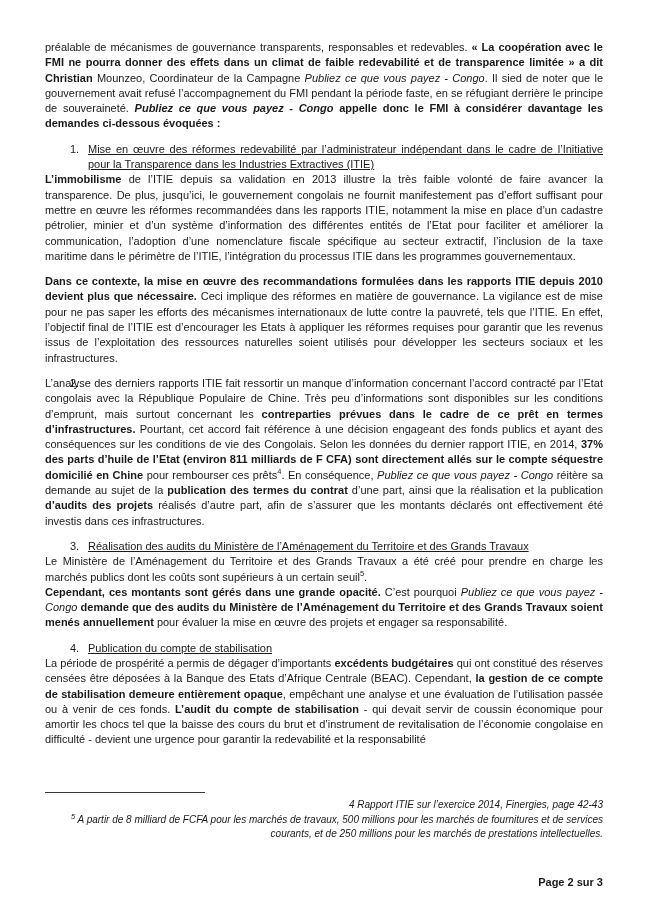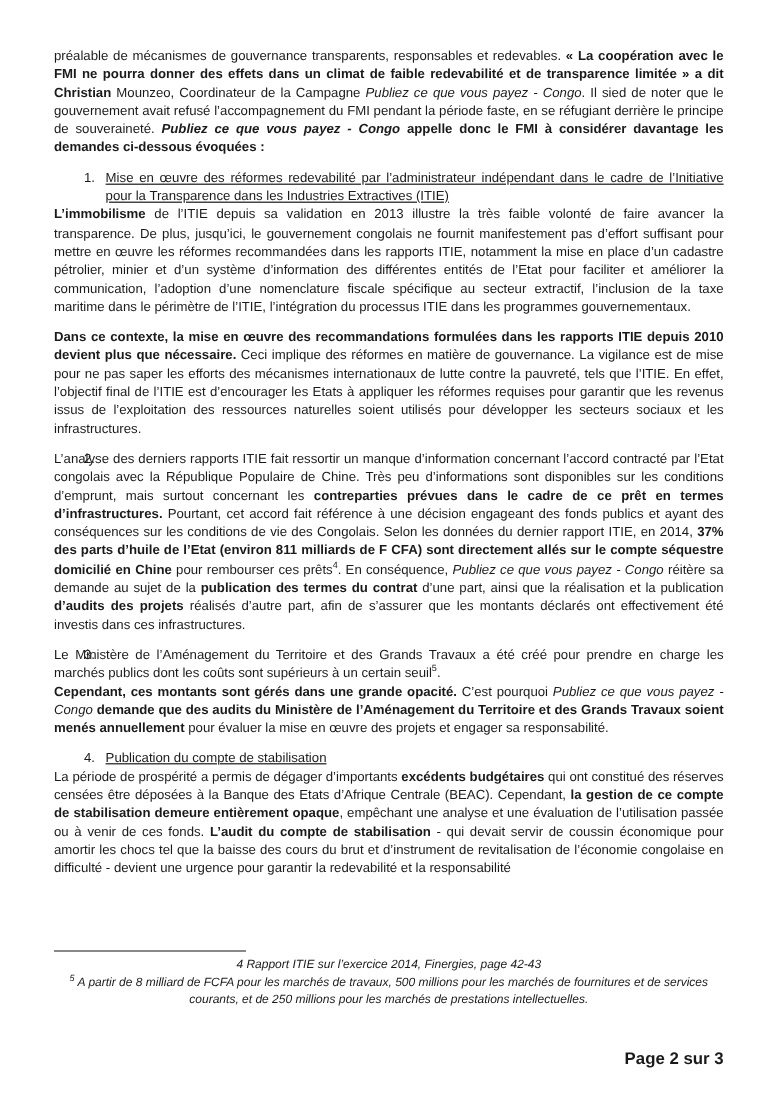--- a/index.html
+++ b/index.html
@@ -41,56 +41,56 @@
   .sup {
     font-size: 7.5px;
     vertical-align: super;
     line-height: 0;
   }
   .footnotes {
     position: absolute;
     top: 792px;
     left: 45px;
     width: 558px;
-    text-align: center;
+    text-align: right;
   }
   .fn-rule {
     width: 160px;
     height: 0;
     border-top: 1px solid #3a3a3a;
     margin: 0 0 5px 0;
   }
   .footnotes p {
     margin: 0;
     font-size: 10px;
     line-height: 14.5px;
     font-style: italic;
     color: #1a1a1a;
   }
   .page-footer {
     position: absolute;
     top: 875px;
     right: 42px;
-    font-size: 14px;
+    font-size: 11px;
     font-weight: bold;
     color: #1a1a1a;
   }
 </style>
 </head>
 <body>
 
 <div class="page">
   <div class="content" id="doc-body">
       <p class="para"><span>préalable de mécanismes de gouvernance transparents, responsables et redevables. </span><span class="b">« La coopération avec le FMI ne pourra donner des effets dans un climat de faible redevabilité et de transparence limitée » a dit Christian</span><span> Mounzeo, Coordinateur de la Campagne </span><span class="i">Publiez ce que vous payez - Congo</span><span>. Il sied de noter que le gouvernement avait refusé l’accompagnement du FMI pendant la période faste, en se réfugiant derrière le principe de souveraineté. </span><span class="bi">Publiez ce que vous payez - Congo</span><span class="b"> appelle donc le FMI à considérer davantage les demandes ci-dessous évoquées :</span></p>
       <p class="list-heading"><span class="num">1.</span><span class="ht">Mise en œuvre des réformes redevabilité par l’administrateur indépendant dans le cadre de l’Initiative pour la Transparence dans les Industries Extractives (ITIE)</span></p>
       <p class="para"><span class="b">L’immobilisme</span><span> de l’ITIE depuis sa validation en 2013 illustre la très faible volonté de faire avancer la transparence. De plus, jusqu’ici, le gouvernement congolais ne fournit manifestement pas d’effort suffisant pour mettre en œuvre les réformes recommandées dans les rapports ITIE, notamment la mise en place d’un cadastre pétrolier, minier et d’un système d’information des différentes entités de l’Etat pour faciliter et améliorer la communication, l’adoption d’une nomenclature fiscale spécifique au secteur extractif, l’inclusion de la taxe maritime dans le périmètre de l’ITIE, l’intégration du processus ITIE dans les programmes gouvernementaux.</span></p>
       <p class="para"><span class="b">Dans ce contexte, la mise en œuvre des recommandations formulées dans les rapports ITIE depuis 2010 devient plus que nécessaire.</span><span> Ceci implique des réformes en matière de gouvernance. La vigilance est de mise pour ne pas saper les efforts des mécanismes internationaux de lutte contre la pauvreté, tels que l’ITIE. En effet, l’objectif final de l’ITIE est d’encourager les Etats à appliquer les réformes requises pour garantir que les revenus issus de l’exploitation des ressources naturelles soient utilisés pour développer les secteurs sociaux et les infrastructures.</span></p>
       <p class="list-heading"><span class="num">2.</span></p>
       <p class="para"><span>L’analyse des derniers rapports ITIE fait ressortir un manque d’information concernant l’accord contracté par l’Etat congolais avec la République Populaire de Chine. Très peu d’informations sont disponibles sur les conditions d’emprunt, mais surtout concernant les </span><span class="b">contreparties prévues dans le cadre de ce prêt en termes d’infrastructures.</span><span> Pourtant, cet accord fait référence à une décision engageant des fonds publics et ayant des conséquences sur les conditions de vie des Congolais. Selon les données du dernier rapport ITIE, en 2014, </span><span class="b">37% des parts d’huile de l’Etat (environ 811 milliards de F CFA) sont directement allés sur le compte séquestre domicilié en Chine</span><span> pour rembourser ces prêts</span><span class="sup">4</span><span>. En conséquence, </span><span class="i">Publiez ce que vous payez - Congo</span><span> réitère sa demande au sujet de la </span><span class="b">publication des termes du contrat</span><span> d’une part, ainsi que la réalisation et la publication </span><span class="b">d’audits des projets</span><span> réalisés d’autre part, afin de s’assurer que les montants déclarés ont effectivement été investis dans ces infrastructures.</span></p>
-      <p class="list-heading"><span class="num">3.</span></p>
+      <p class="list-heading"><span class="num">3.</span><span class="ht">Réalisation des audits du Ministère de l’Aménagement du Territoire et des Grands Travaux</span></p>
       <p class="para"><span>Le Ministère de l’Aménagement du Territoire et des Grands Travaux a été créé pour prendre en charge les marchés publics dont les coûts sont supérieurs à un certain seuil</span><span class="sup">5</span><span>.</span><br><span class="b">Cependant, ces montants sont gérés dans une grande opacité.</span><span> C’est pourquoi </span><span class="i">Publiez ce que vous payez - Congo</span><span class="b"> demande que des audits du Ministère de l’Aménagement du Territoire et des Grands Travaux soient menés annuellement</span><span> pour évaluer la mise en œuvre des projets et engager sa responsabilité.</span></p>
       <p class="list-heading"><span class="num">4.</span><span class="ht">Publication du compte de stabilisation</span></p>
       <p class="para"><span>La période de prospérité a permis de dégager d’importants </span><span class="b">excédents budgétaires</span><span> qui ont constitué des réserves censées être déposées à la Banque des Etats d’Afrique Centrale (BEAC). Cependant, </span><span class="b">la gestion de ce compte de stabilisation demeure entièrement opaque</span><span>, empêchant une analyse et une évaluation de l’utilisation passée ou à venir de ces fonds.  </span><span class="b">L’audit du compte de stabilisation</span><span> - qui devait servir de coussin économique pour amortir les chocs tel que la baisse des cours du brut et d’instrument de revitalisation de l’économie congolaise en difficulté - devient une urgence pour garantir la redevabilité et la responsabilité</span></p>
     </div>
 
   <div class="footnotes">
     <div class="fn-rule"></div>
     <div id="fn-list">
         <p><span class="i">4 Rapport ITIE sur l’exercice 2014, Finergies, page 42-43</span></p>
         <p><span class="sup">5</span><span class="i"> A partir de 8 milliard de FCFA pour les marchés de travaux, 500 millions pour les marchés de fournitures et de services courants, et de 250 millions pour les marchés de prestations intellectuelles.</span></p>

